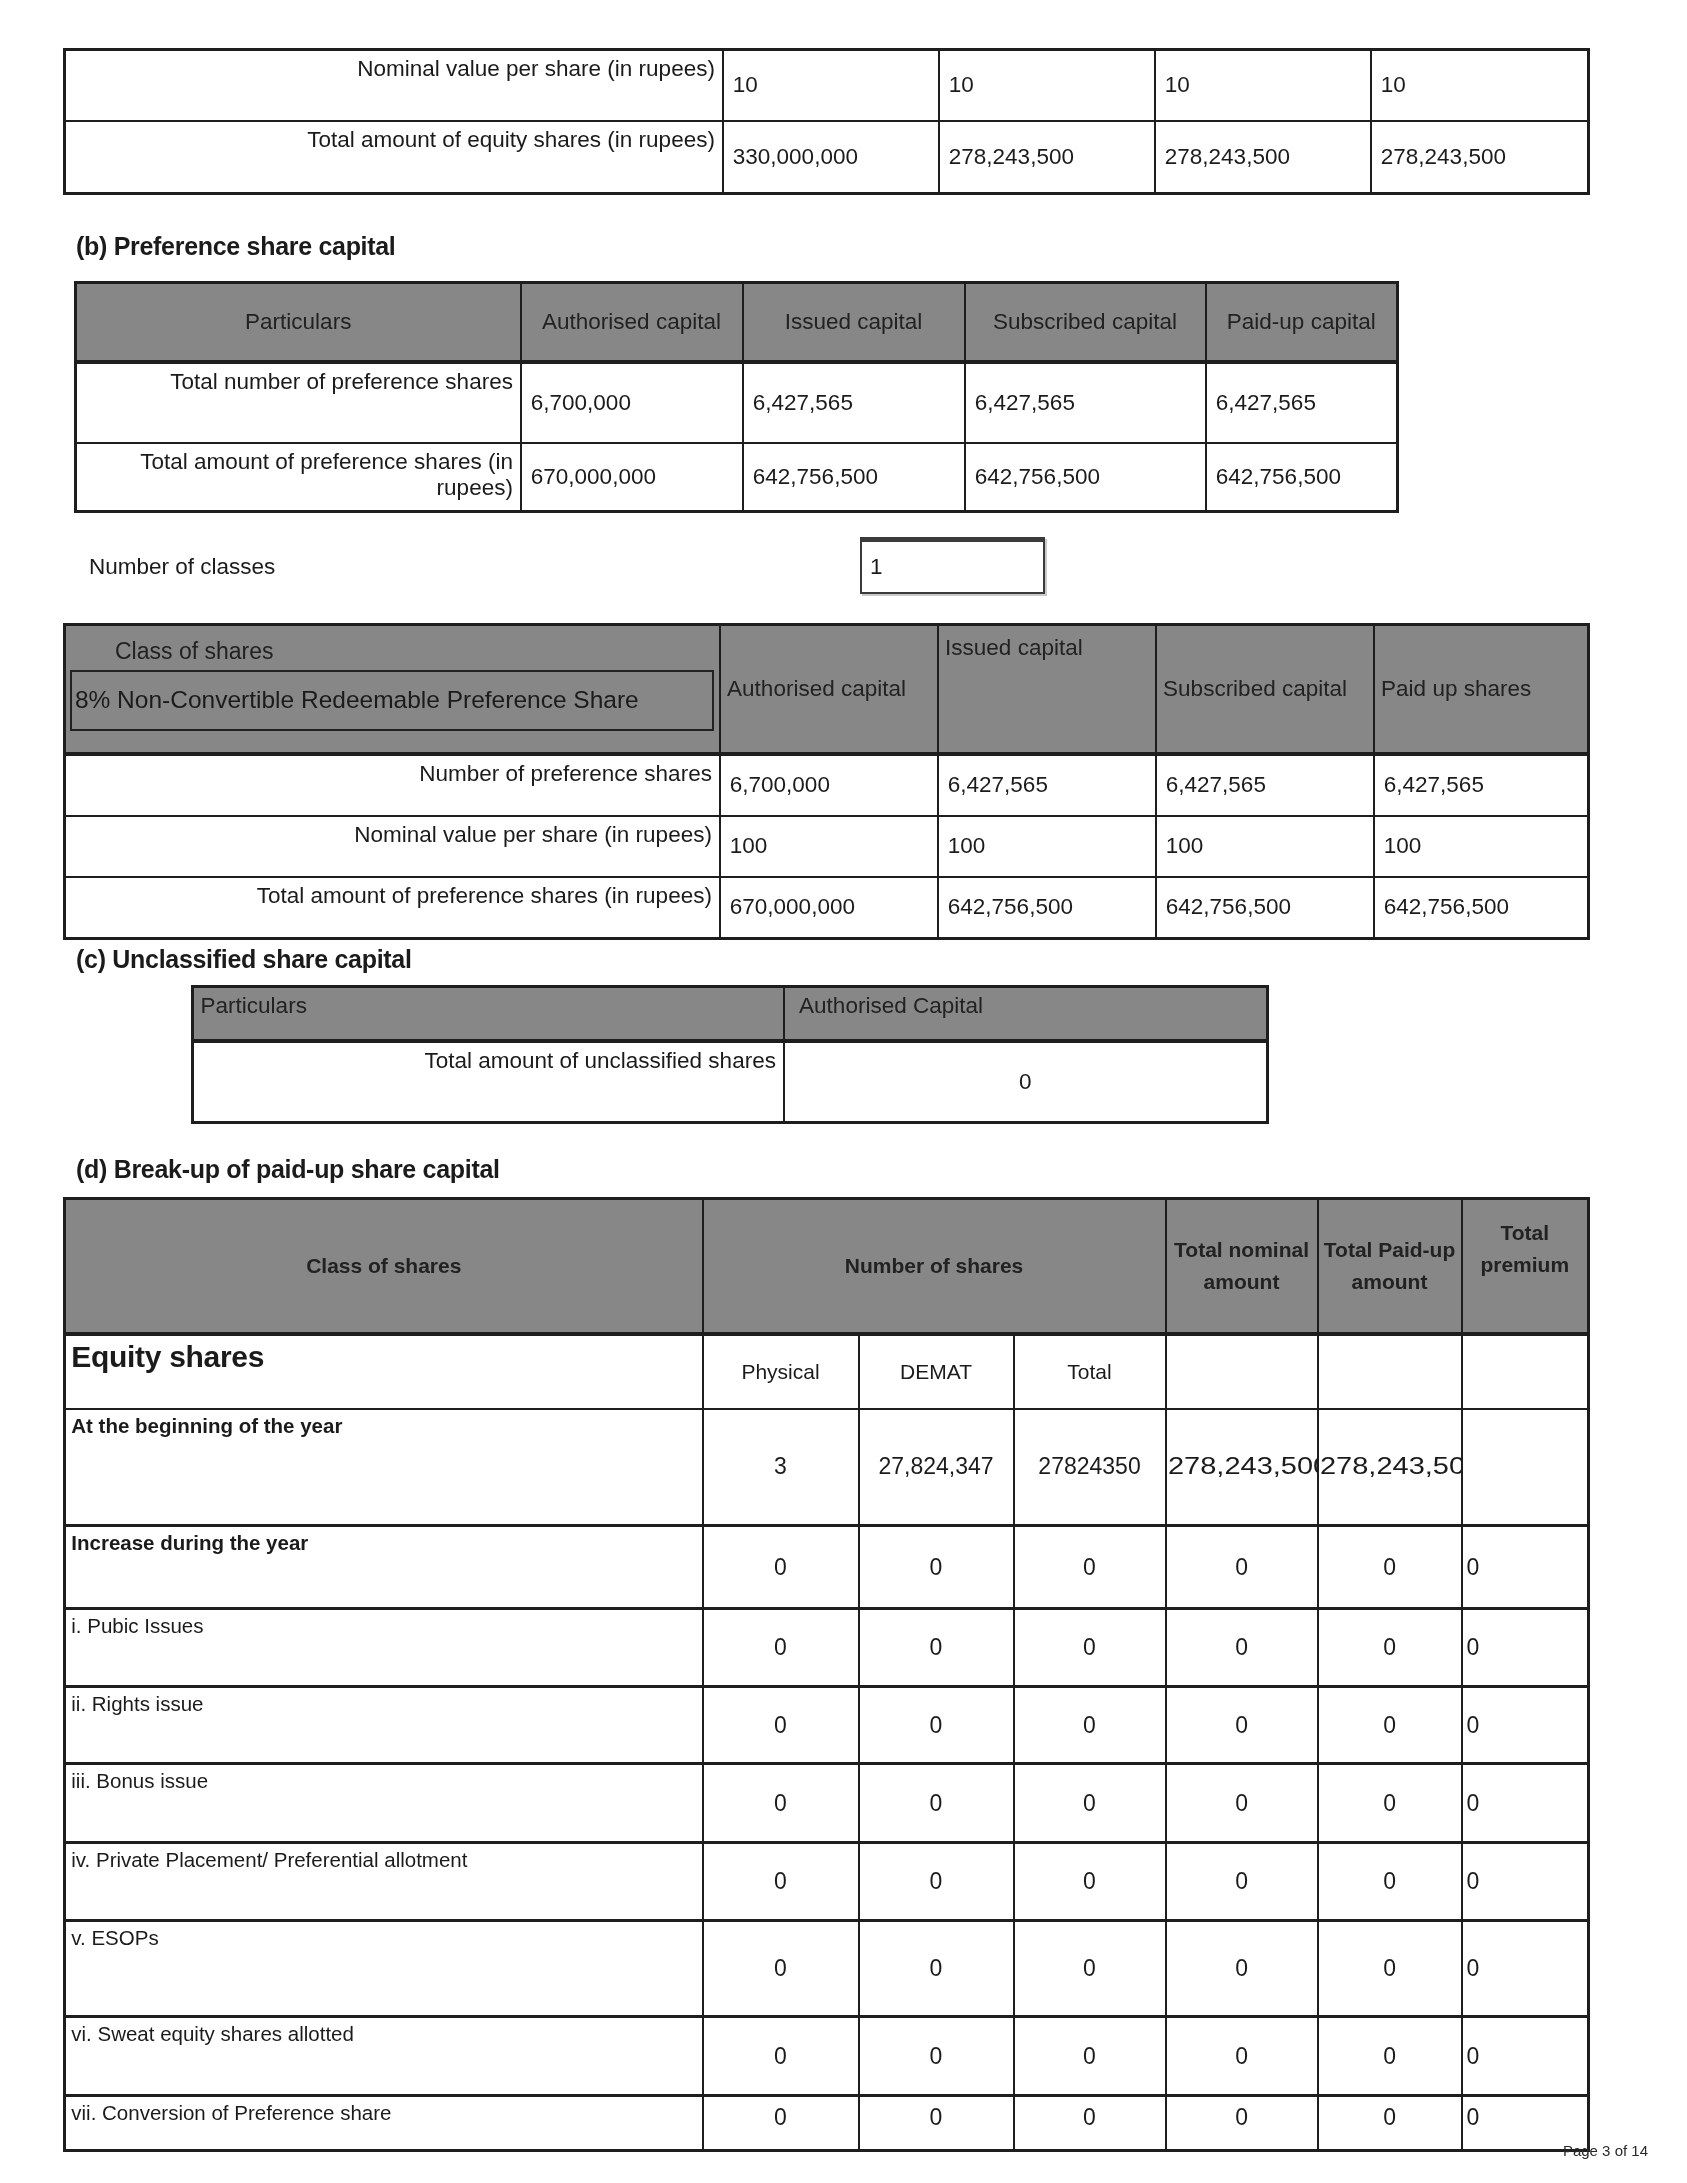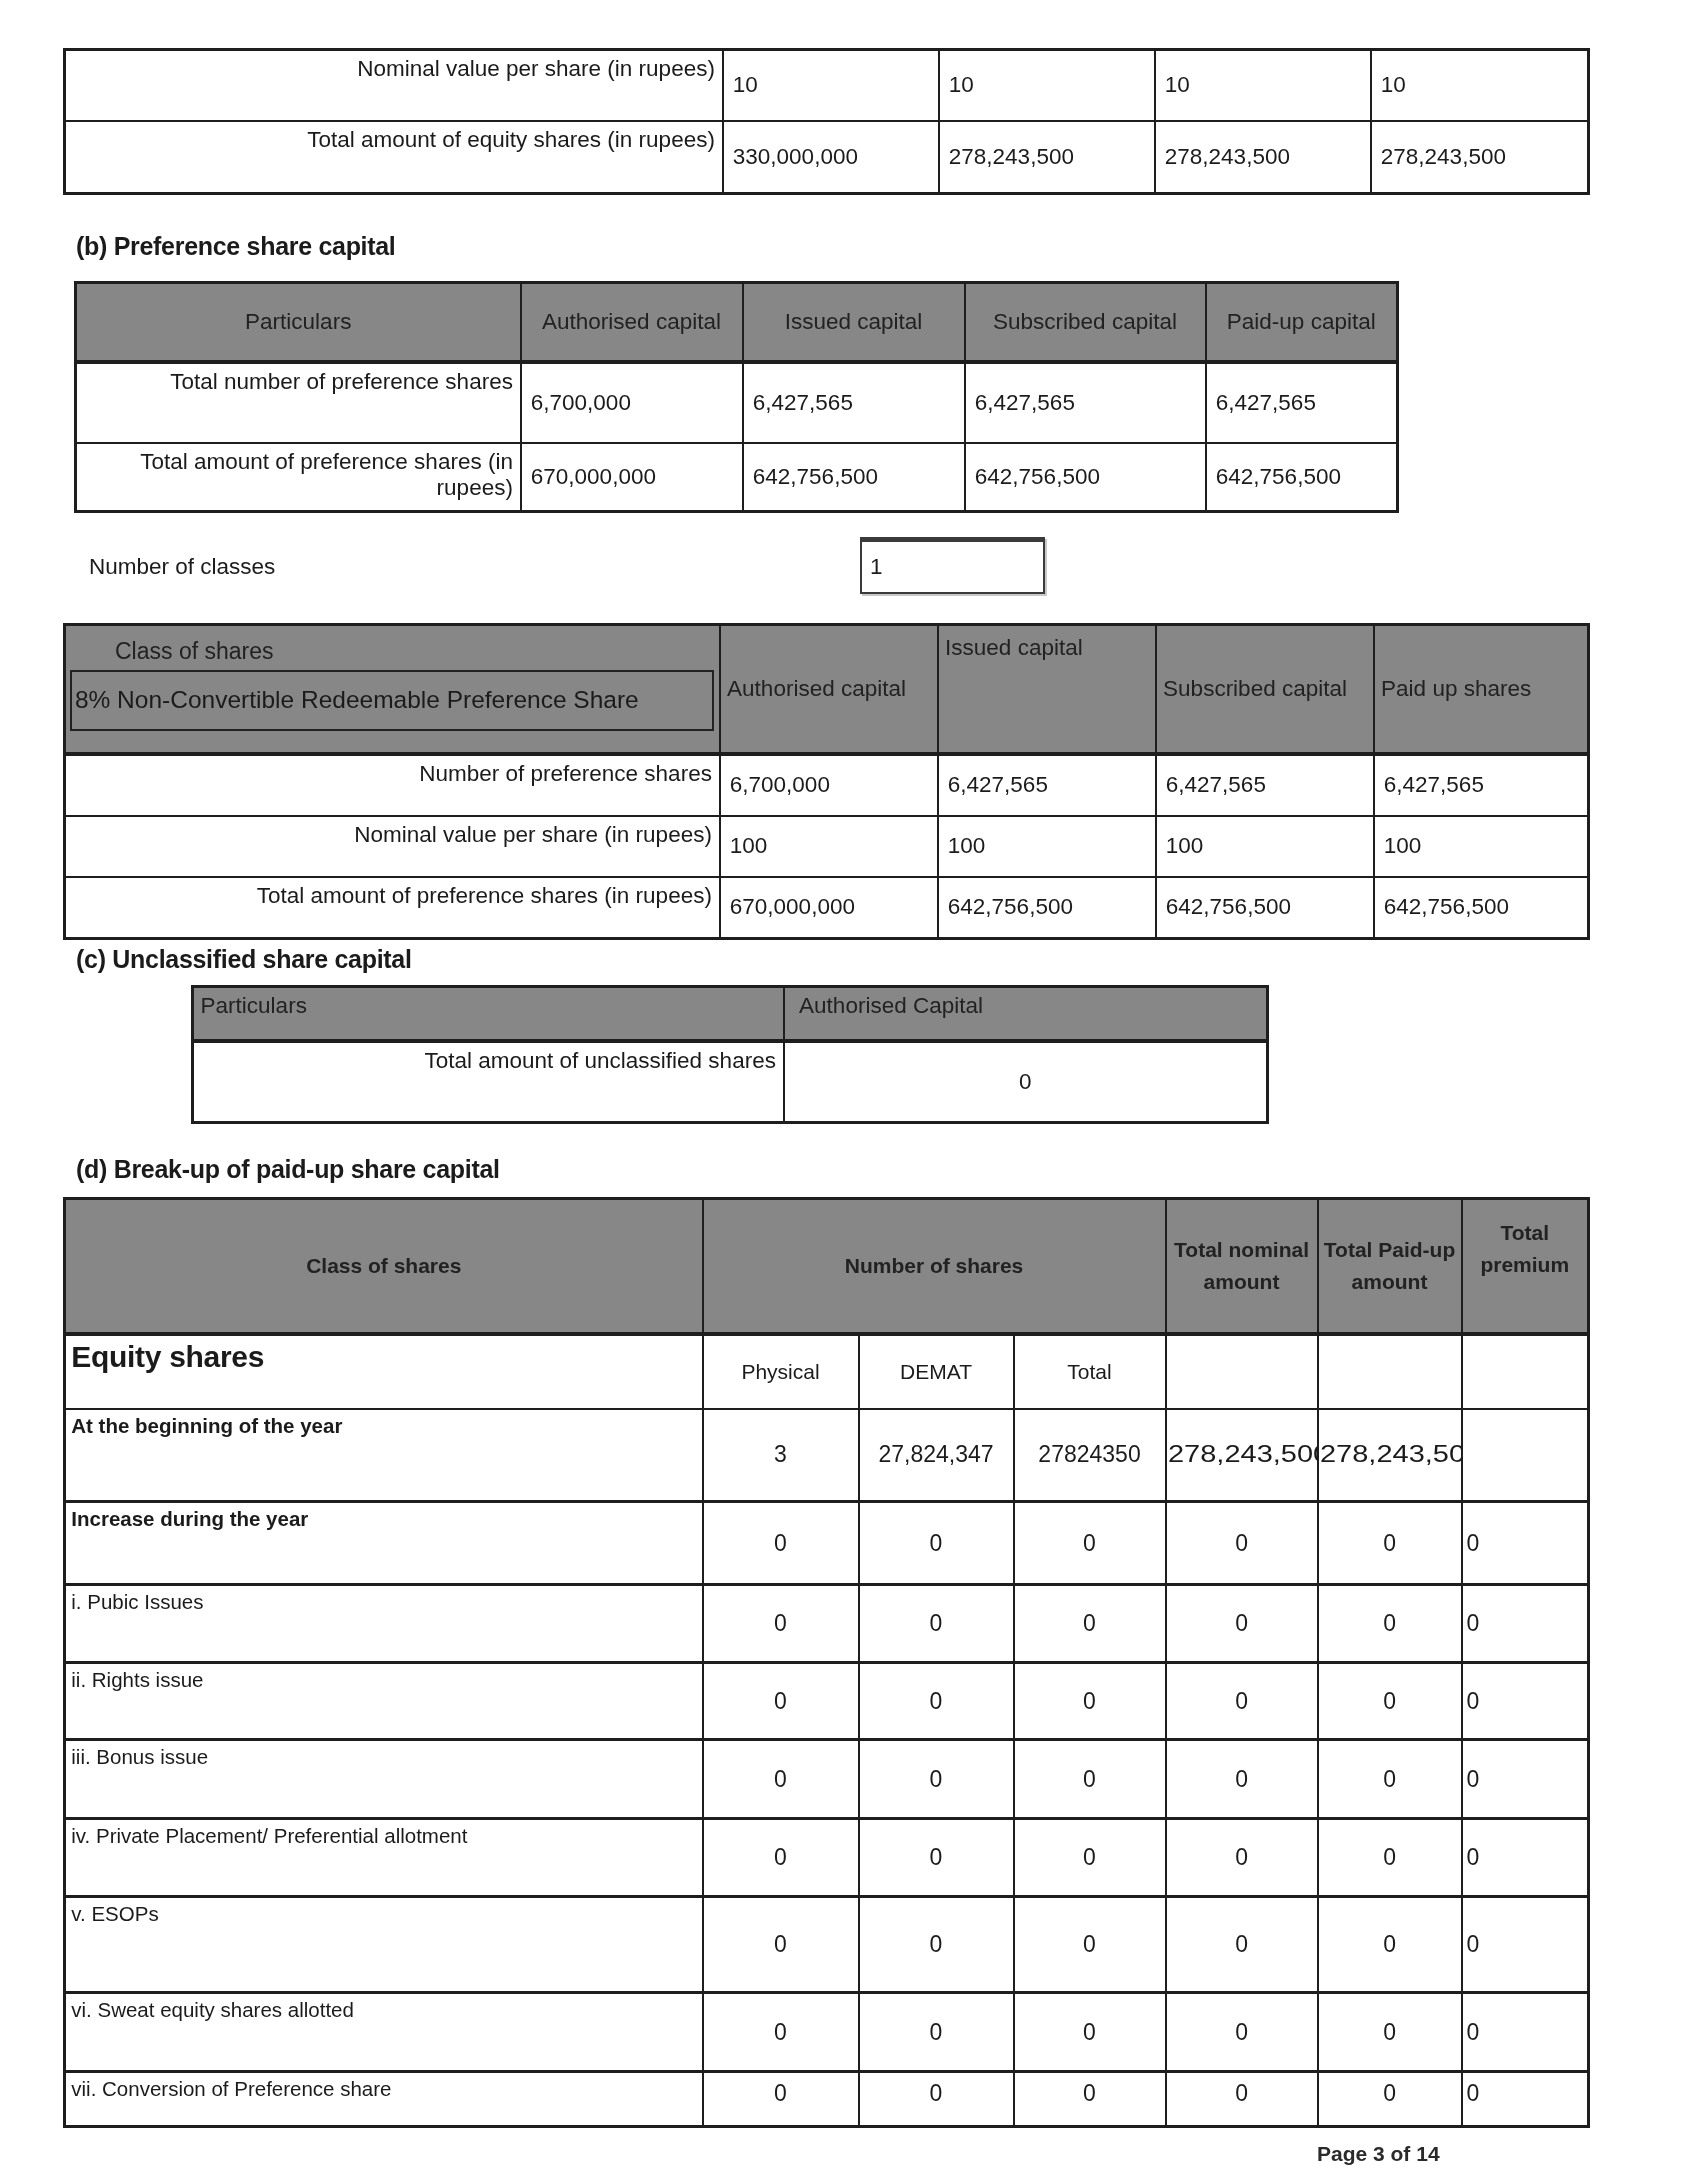--- a/index.html
+++ b/index.html
@@ -50,21 +50,21 @@
   #tableE td.equity { vertical-align:top; padding:4px 5.3px; font-size:30px; font-weight:bold; letter-spacing:-0.3px; }
   #tableE td.sub { vertical-align:middle; text-align:center; font-size:21px; }
   #tableE td.elbl { vertical-align:top; padding:4px 5.3px 0 5.3px; font-size:20.5px; }
   #tableE td.elbl.b { font-weight:bold; }
   #tableE td.ev { vertical-align:middle; text-align:center; font-size:23px; padding:0; }
   #tableE td.ev.left { text-align:left; padding-left:4px; }
   #tableE td.ev.clip { text-align:left; padding-left:1.3px; white-space:nowrap; }
   #tableE .stretch { display:inline-block; transform:scaleX(1.26); transform-origin:left center; white-space:nowrap; }
   #tableE tr.thickb td { border-bottom:3.3px solid #1e1e1e; }
 
-  .footer { position:absolute; font-size:21px; color:#2a2a2a; text-align:left;font-weight:bold; }
+  .footer { position:absolute; font-size:15px; color:#2a2a2a; text-align:right; }
 </style>
 </head>
 <body>
 
 <div class="page">
 
   <table id="tableA" class="frame" style="left:63px; top:48px; width:1525px;">
     <colgroup>
         <col style="width:658px">
         <col style="width:216px">
@@ -216,21 +216,21 @@
       </tr>
       <tr style="height:75px">
         <td class="equity"><span>Equity shares</span></td>
         <td class="sub"><span>Physical</span></td>
         <td class="sub"><span>DEMAT</span></td>
         <td class="sub"><span>Total</span></td>
         <td></td>
         <td></td>
         <td></td>
       </tr>
-      <tr class="thickb" style="height:93px">
+      <tr class="thickb" style="height:117px">
         <td class="elbl b"><span>At the beginning of the year</span></td>
         <td class="ev"><span>3</span></td>
         <td class="ev"><span>27,824,347</span></td>
         <td class="ev"><span>27824350</span></td>
         <td class="ev clip"><span class="stretch">278,243,500</span></td>
         <td class="ev clip"><span class="stretch">278,243,500</span></td>
         <td class="ev left"><span></span></td>
       </tr>
       <tr class="thickb" style="height:83px">
         <td class="elbl b"><span>Increase during the year</span></td>

